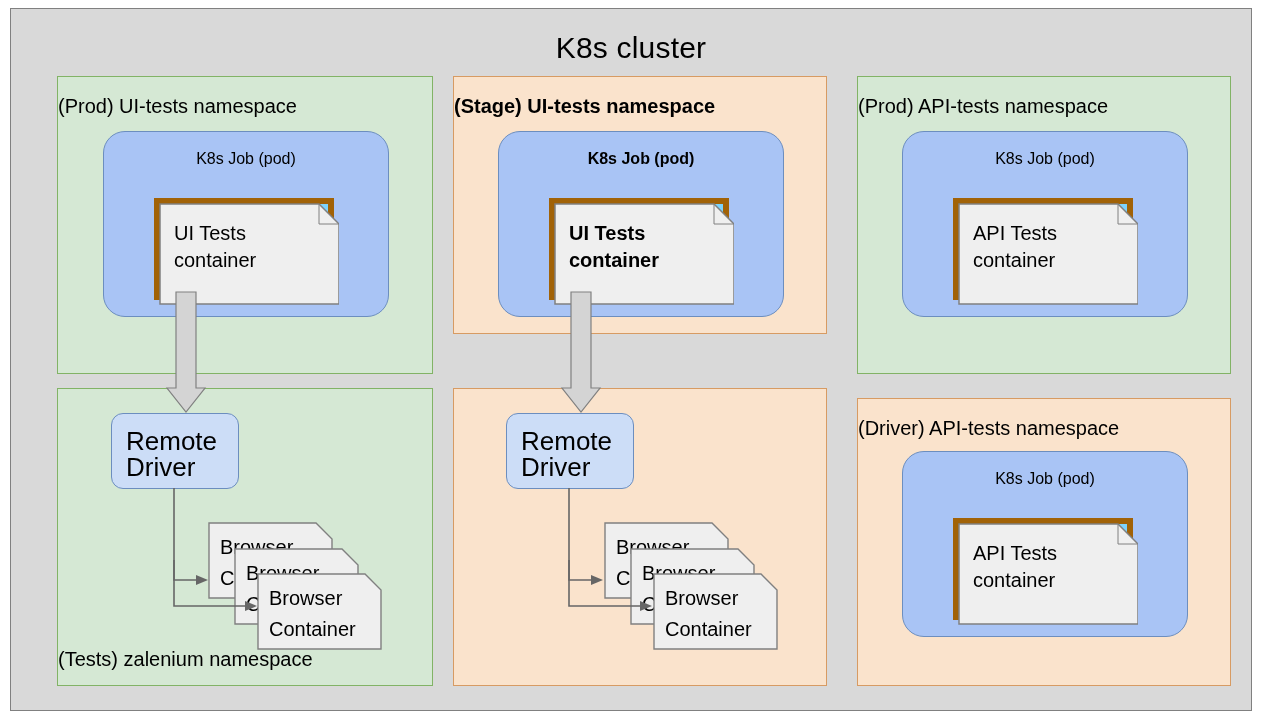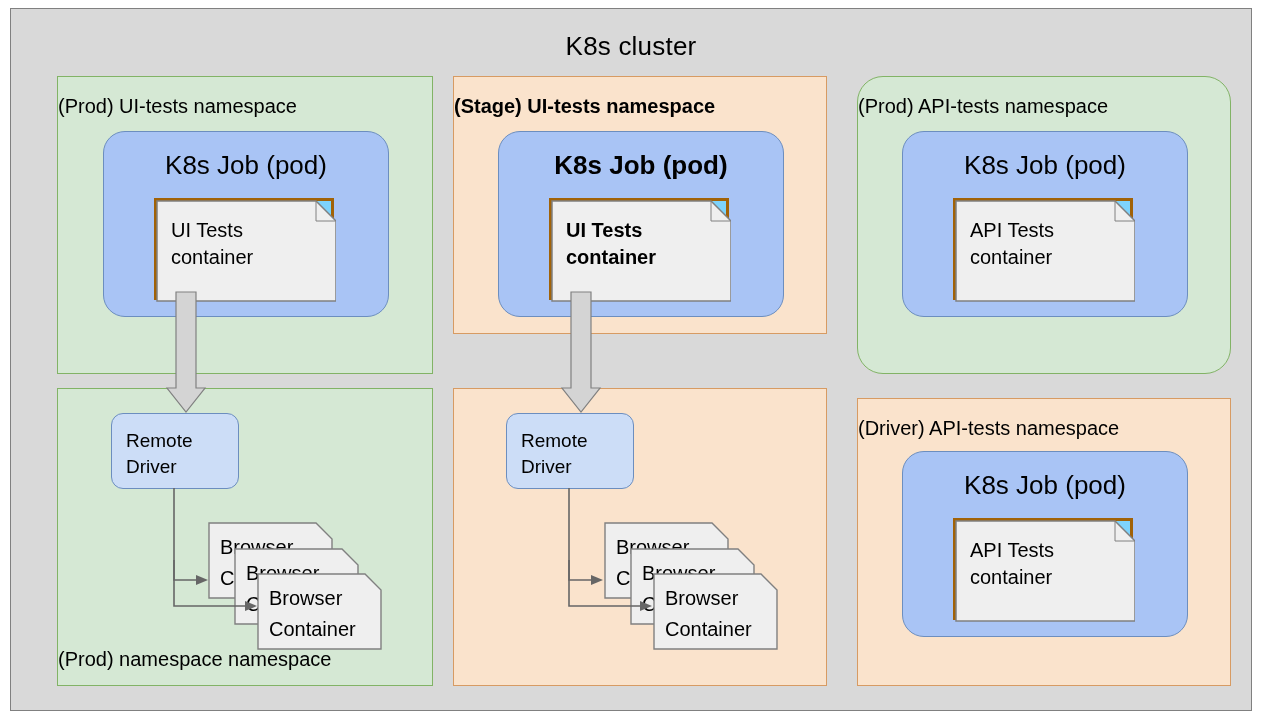--- a/index.html
+++ b/index.html
@@ -26,21 +26,21 @@
     background: #d9d9d9;
     border: 1px solid #808080;
     box-sizing: border-box;
   }
   .cluster-title {
     position: absolute;
     left: 0;
     top: 22px;
     width: 100%;
     text-align: center;
-    font-size: 26px;
+    font-size: 30px;
     color: #000000;
     letter-spacing: 0.2px;
   }
   .ns {
     position: absolute;
     box-sizing: border-box;
     border: 1px solid #86a07c;
   }
   .ns.green {
     background: #d5e8d4;
@@ -68,28 +68,28 @@
     background: #a9c4f5;
     border: 1px solid #6c8ebf;
     border-radius: 22px;
   }
   .pod-title {
     position: absolute;
     left: 0;
     top: 18px;
     width: 100%;
     text-align: center;
-    font-size: 26px;
+    font-size: 16px;
     color: #000000;
   }
   .note {
     position: absolute;
     box-sizing: border-box;
     background: #7dd3fc;
-    border: 3px solid #a16207;
+    border: 6px solid #a16207;
     border-top-right-radius: 0;
   }
   .note-text {
     position: absolute;
     left: 14px;
     top: 16px;
     font-size: 20px;
     line-height: 27px;
     color: #000000;
   }
@@ -97,21 +97,21 @@
     position: absolute;
     box-sizing: border-box;
     background: #ccddf7;
     border: 1px solid #6c8ebf;
     border-radius: 12px;
   }
   .driver-text {
     position: absolute;
     left: 14px;
     top: 14px;
-    font-size: 19px;
+    font-size: 26px;
     line-height: 26px;
     color: #000000;
   }
   .bc-text {
     position: absolute;
     left: 14px;
     top: 14px;
     font-size: 20px;
     line-height: 31px;
     color: #000000;
@@ -146,21 +146,21 @@
         </svg>
         <div class="note-text">
           <div>UI Tests</div>
           <div>container</div>
         </div>
       </div>
     </div>
   </div>
 
   <div class="ns green" style="left:57px; top:388px; width:376px; height:298px;">
-    <div class="ns-label bottom">(Prod) namespace namespace</div>
+    <div class="ns-label bottom">(Tests) zalenium namespace</div>
 
     <div class="driver" style="left:53px; top:24px; width:128px; height:76px;">
       <div class="driver-text">
         <div>Remote</div>
         <div>Driver</div>
       </div>
     </div>
 
     <div class="note" style="left:150px; top:133px; width:124px; height:76px; border:none; background:none;">
       <svg width="126" height="78" style="position:absolute;left:0;top:0;">
@@ -243,21 +243,21 @@
       <svg width="126" height="78" style="position:absolute;left:0;top:0;">
         <path d="M1,1 L108,1 L124,17 L124,76 L1,76 Z" fill="#efefef" stroke="#808080" stroke-width="1.4"></path>
       </svg>
       <div class="bc-text" style="left:12px; top:10px;">
         <div>Browser</div>
         <div>Container</div>
       </div>
     </div>
   </div>
 
-  <div class="ns green" style="left:857px; top:76px; width:374px; height:298px;border-radius:26px;">
+  <div class="ns green" style="left:857px; top:76px; width:374px; height:298px;">
     <div class="ns-label top">(Prod) API-tests namespace</div>
     <div class="pod" style="left:44px; top:54px; width:286px; height:186px;">
       <div class="pod-title">K8s Job (pod)</div>
       <div class="note" style="left:50px; top:66px; width:180px; height:102px;">
         <svg width="180" height="102" style="position:absolute;left:-1px;top:-1px;">
           <path d="M1,1 L160,1 L180,21 L180,101 L1,101 Z" fill="#efefef" stroke="#808080" stroke-width="1.5"></path>
           <path d="M160,1 L160,21 L180,21" fill="none" stroke="#808080" stroke-width="1"></path>
         </svg>
         <div class="note-text">
           <div>API Tests</div>

